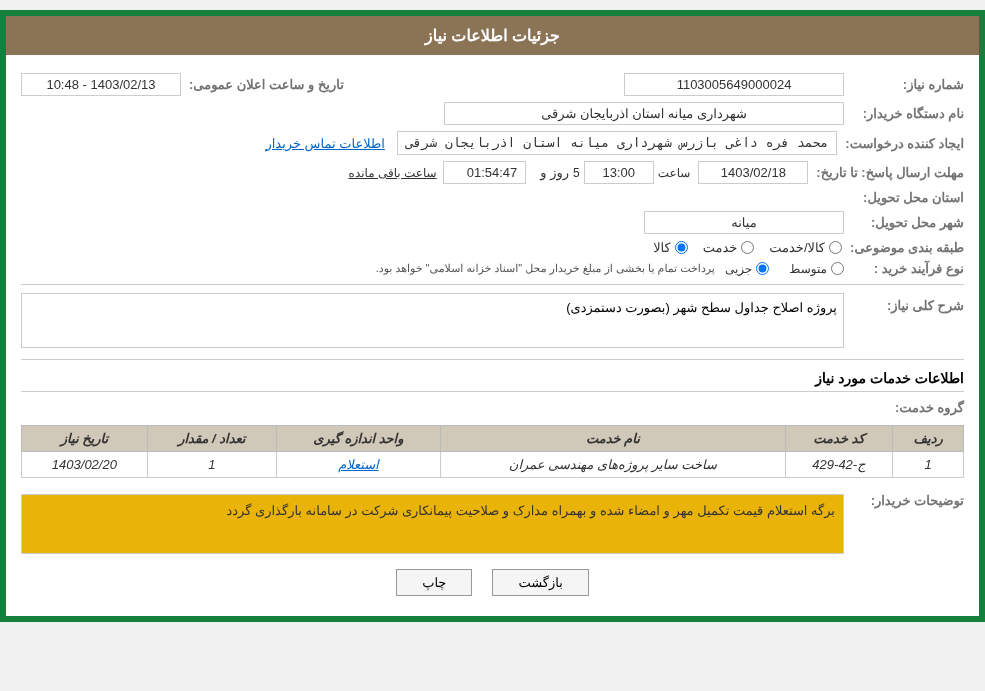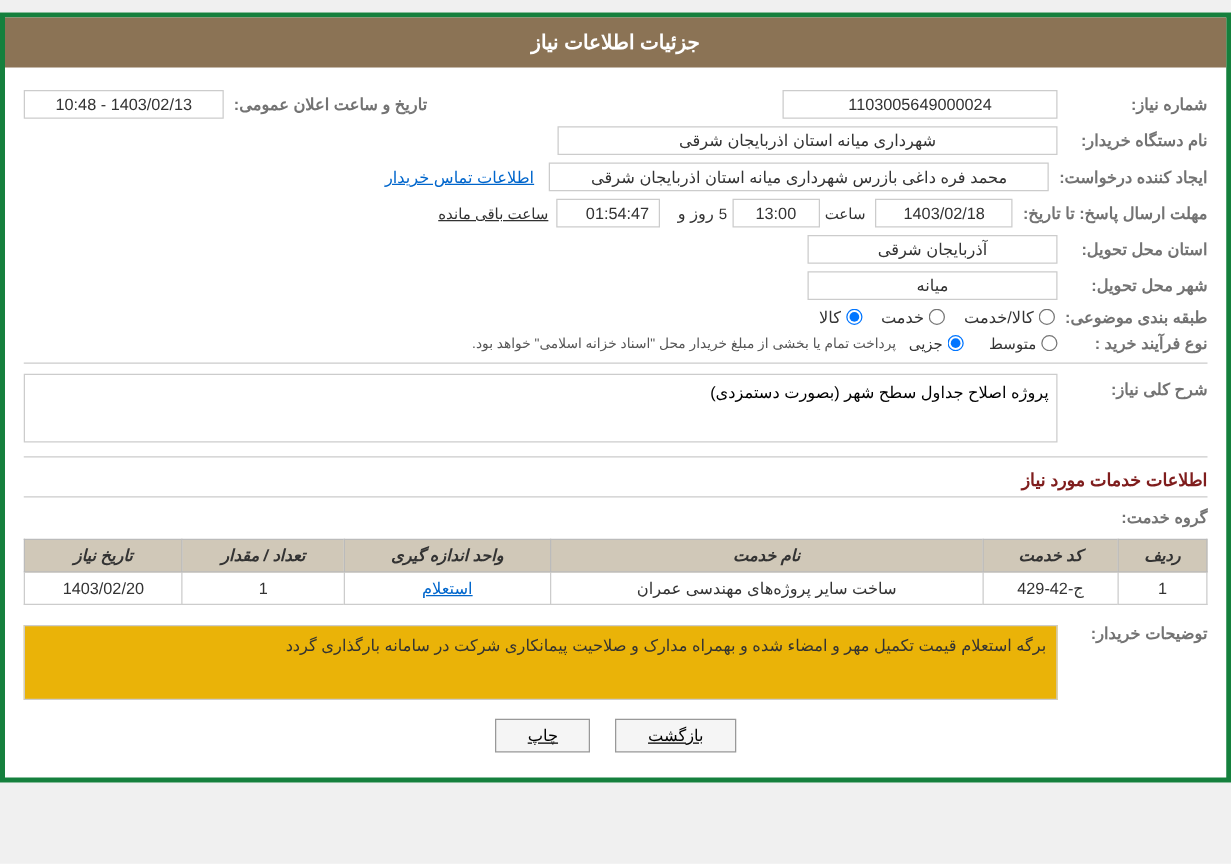--- a/index.html
+++ b/index.html
@@ -7,37 +7,37 @@
       font-family: Tahoma, Arial, sans-serif;
       font-size: 13px;
       background: #f0f0f0;
       direction: rtl;
       color: #333;
     }
     .page-wrapper {
       max-width: 985px;
       margin: 10px auto;
       background: #fff;
-      border: 4px solid #15803d;
+      border: 6px solid #15803d;
     }
     .header-bar {
       background: #8B7355;
       color: #fff;
       text-align: center;
       padding: 10px 0;
       font-size: 16px;
       font-weight: bold;
     }
     .content {
       padding: 10px 15px;
     }
     .section-title {
       font-size: 14px;
       font-weight: bold;
-      color: #7f1d1d;
+      color: #000000;
       border-bottom: 1px solid #ccc;
       padding-bottom: 5px;
       margin: 10px 0 8px 0;
     }
     .row {
       display: flex;
       align-items: center;
       margin-bottom: 6px;
       flex-wrap: wrap;
     }
@@ -97,20 +97,21 @@
       border: 1px solid #bbb;
       padding: 5px 8px;
       text-align: center;
       font-weight: bold;
       font-style: italic;
     }
     td {
       border: 1px solid #ccc;
       padding: 5px 8px;
       text-align: center;
+      font-style: italic;
     }
     td.link-cell {
       color: #0066cc;
       text-decoration: underline;
       cursor: pointer;
     }
     .notes-box {
       border: 1px solid #ccc;
       background: #eab308;
       padding: 8px;
@@ -124,21 +125,20 @@
       gap: 20px;
       margin: 15px 0 10px 0;
     }
     .btn {
       padding: 5px 25px;
       border: 1px solid #999;
       background: #f5f5f5;
       cursor: pointer;
       font-size: 13px;
       font-family: Tahoma, Arial, sans-serif;
-      text-decoration: underline;
     }
     .main-wrapper {
       position: relative;
     }
     .divider {
       border-top: 1px solid #ccc;
       margin: 8px 0;
     }
     .remaining-time {
       display: flex;
@@ -175,42 +175,41 @@
       <span class="value-box" style="min-width:160px;">1403/02/13 - 10:48</span>
     </div>
 
     <div class="row">
       <span class="label">نام دستگاه خریدار:</span>
       <span class="value-box value-box-wide" style="min-width:400px;">شهرداری میانه استان اذربایجان شرقی</span>
     </div>
 
     <div class="row">
       <span class="label">ایجاد کننده درخواست:</span>
-      <span class="value-box value-box-wide" style="min-width:400px;">محمد فره داغی بازرس شهرداری میانه استان اذربایجان شرقی</span>
+      <span class="value-box value-box-wide" style="min-width:400px;font-family:Liberation Mono, monospace;">محمد فره داغی بازرس شهرداری میانه استان اذربایجان شرقی</span>
       <span style="width:12px;"></span>
       <span class="link-text">اطلاعات تماس خریدار</span>
     </div>
 
     <div class="row">
       <span class="label">مهلت ارسال پاسخ: تا تاریخ:</span>
       <span class="value-box" style="min-width:110px;">1403/02/18</span>
       <span style="width:8px;"></span>
       <span class="label-sm" style="font-size:12px;">ساعت</span>
       <span class="value-box" style="min-width:70px; margin:0 4px;">13:00</span>
       <span class="label-sm" style="font-size:12px;">5</span>
       <span style="margin:0 4px;">روز و</span>
       <div class="remaining-time">
         <span class="value-box" style="min-width:80px;padding-left:23px;">01:54:47</span>
         <span style="font-size:12px;text-decoration:underline;">ساعت باقی مانده</span>
       </div>
     </div>
 
     <div class="row">
       <span class="label">استان محل تحویل:</span>
-      <span class="value-box" style="min-width:200px;">آذربایجان شرقی</span>
     </div>
 
     <div class="row">
       <span class="label">شهر محل تحویل:</span>
       <span class="value-box" style="min-width:200px;">میانه</span>
     </div>
 
     <div class="row">
       <span class="label">طبقه بندی موضوعی:</span>
       <div class="radio-group">

